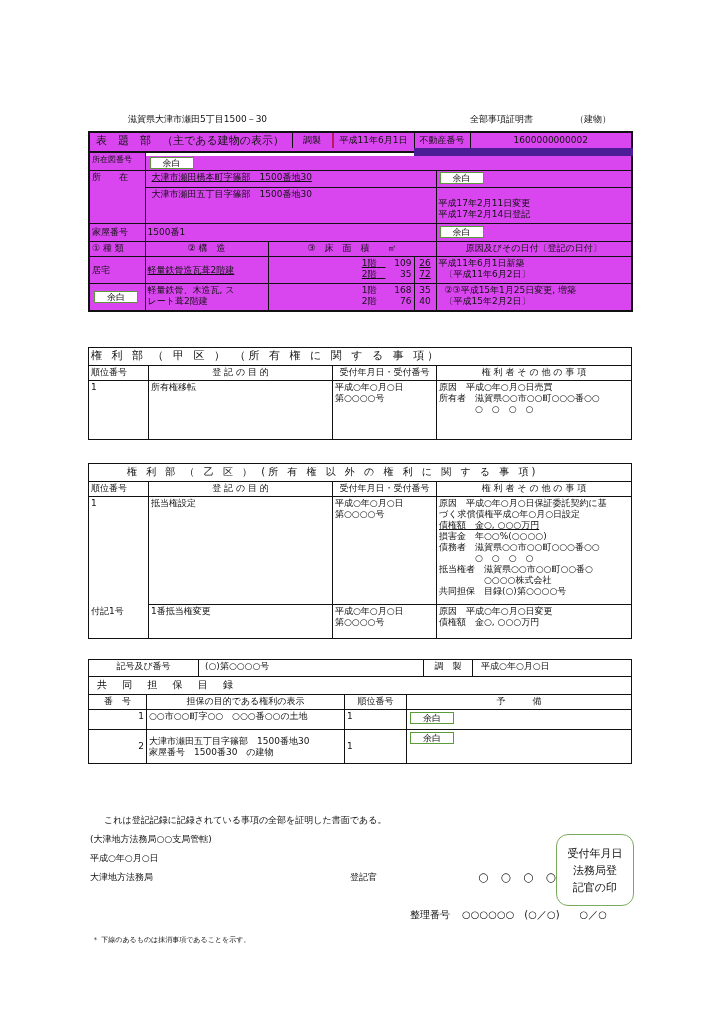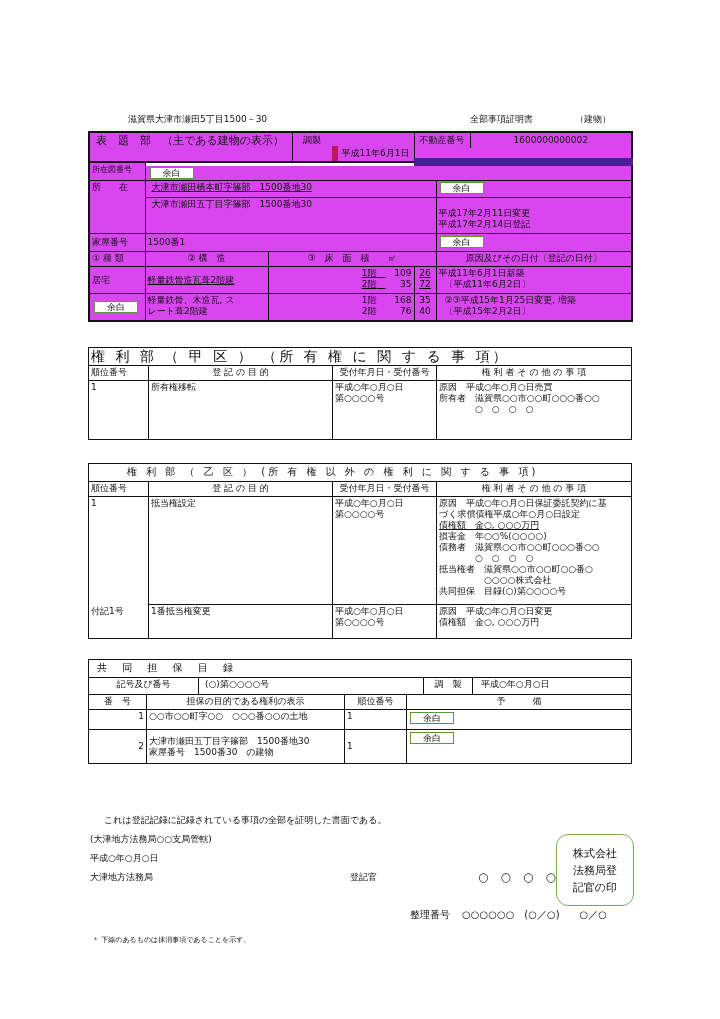--- a/index.html
+++ b/index.html
@@ -35,21 +35,21 @@
       <col style="width:146px">
       <col style="width:22px">
       <col style="width:196px">
   </colgroup>
   <tbody>
       <tr style="height:18px">
     <td colspan="3" style="padding:0; border-bottom:2px solid #111;">
       <div style="display:flex;">
         <span style="flex:1; font-size:11px; line-height:15px; padding-left:6px;">表　題　部　（主である建物の表示）</span>
         <span style="width:40px; border-left:1px solid #111; text-align:center; line-height:15px;">調製</span>
-        <span style="width:82px; border-left:6px solid #be185d; text-align:center; line-height:15px;margin-top:13px;">平成11年6月1日</span>
+        <span style="width:82px; border-left:2px solid #be185d; text-align:center; line-height:15px;">平成11年6月1日</span>
       </div>
     </td>
     <td colspan="2" style="padding:0; border-bottom:8px solid #4c1d95;">
       <div style="display:flex;">
         <span style="width:55px; text-align:center; line-height:15px;">不動産番号</span>
         <span style="flex:1; border-left:1px solid #111; text-align:center; line-height:15px;">1600000000002</span>
       </div>
     </td>
   </tr>
   <tr style="height:17px">
@@ -119,21 +119,21 @@
 
 <table style="left:88px; top:347px; width:543px;">
   <colgroup>
     <col style="width:60px">
       <col style="width:184px">
       <col style="width:104px">
       <col style="width:195px">
   </colgroup>
   <tbody>
       <tr style="height:18px">
-        <td colspan="4" class="spc2" style="font-size:14px; line-height:14px;margin-top:16px;">権 利 部 （ 甲 区 ） （所 有 権 に 関 す る 事 項）</td>
+        <td colspan="4" class="spc2" style="font-size:11px; line-height:14px;margin-top:16px;">権 利 部 （ 甲 区 ） （所 有 権 に 関 す る 事 項）</td>
       </tr>
   <tr style="height:15px">
     <td>順位番号</td>
     <td class="ctr">登 記 の 目 的</td>
     <td class="ctr">受付年月日・受付番号</td>
     <td class="ctr">権 利 者 そ の 他 の 事 項</td>
   </tr>
   <tr style="height:59px">
     <td>1</td>
     <td>所有権移転</td>
@@ -205,29 +205,29 @@
   <colgroup>
     <col style="width:58px">
       <col style="width:52px">
       <col style="width:146px">
       <col style="width:62px">
       <col style="width:17px">
       <col style="width:49px">
       <col style="width:159px">
   </colgroup>
   <tbody>
-      <tr style="height:18px">
-        <td colspan="7" class="spc" style="font-size:10px; line-height:14px; padding-left:8px;">共 同 担 保 目 録</td>
-      </tr>
-  <tr style="height:17px">
+      <tr style="height:17px">
     <td colspan="2" class="ctr">記号及び番号</td>
     <td colspan="3" style="padding-left:6px;">(○)第○○○○号</td>
     <td class="ctr">調　製</td>
     <td style="padding-left:8px;">平成○年○月○日</td>
   </tr>
+  <tr style="height:18px">
+        <td colspan="7" class="spc" style="font-size:10px; line-height:14px; padding-left:8px;">共 同 担 保 目 録</td>
+      </tr>
   <tr style="height:15px">
     <td class="ctr">番　号</td>
     <td colspan="2" class="ctr">担保の目的である権利の表示</td>
     <td class="ctr">順位番号</td>
     <td colspan="3" class="ctr">予　　　備</td>
   </tr>
   <tr style="height:20px">
     <td class="rt">1</td>
     <td colspan="2">○○市○○町字○○　○○○番○○の土地</td>
     <td>1</td>
@@ -245,19 +245,19 @@
 </tbody>
   </table>
 
 <div class="abs t" style="left:104px; top:815px;">これは登記記録に記録されている事項の全部を証明した書面である。</div>
 <div class="abs t" style="left:90px; top:834px;">(大津地方法務局○○支局管轄)</div>
 <div class="abs t" style="left:90px; top:853px;">平成○年○月○日</div>
 <div class="abs t" style="left:90px; top:872px;">大津地方法務局</div>
 <div class="abs t" style="left:350px; top:872px;">登記官</div>
 <div class="abs t" style="left:478px; top:870px; font-size:12px; line-height:14px;">○　○　○　○</div>
 <div class="abs seal">
-  <div>株式会社</div>
+  <div>受付年月日</div>
   <div>法務局登</div>
   <div>記官の印</div>
 </div>
 <div class="abs t" style="left:92px; top:911px; font-size:7px;margin-top:24px;">＊ 下線のあるものは抹消事項であることを示す。</div>
 <div class="abs t" style="left:410px; top:908px; font-size:10px; line-height:13px;">整理番号</div>
 <div class="abs t" style="left:462px; top:908px; font-size:10px; line-height:13px;">○○○○○○　(○／○)　　○／○</div>
 
 </body></html>

